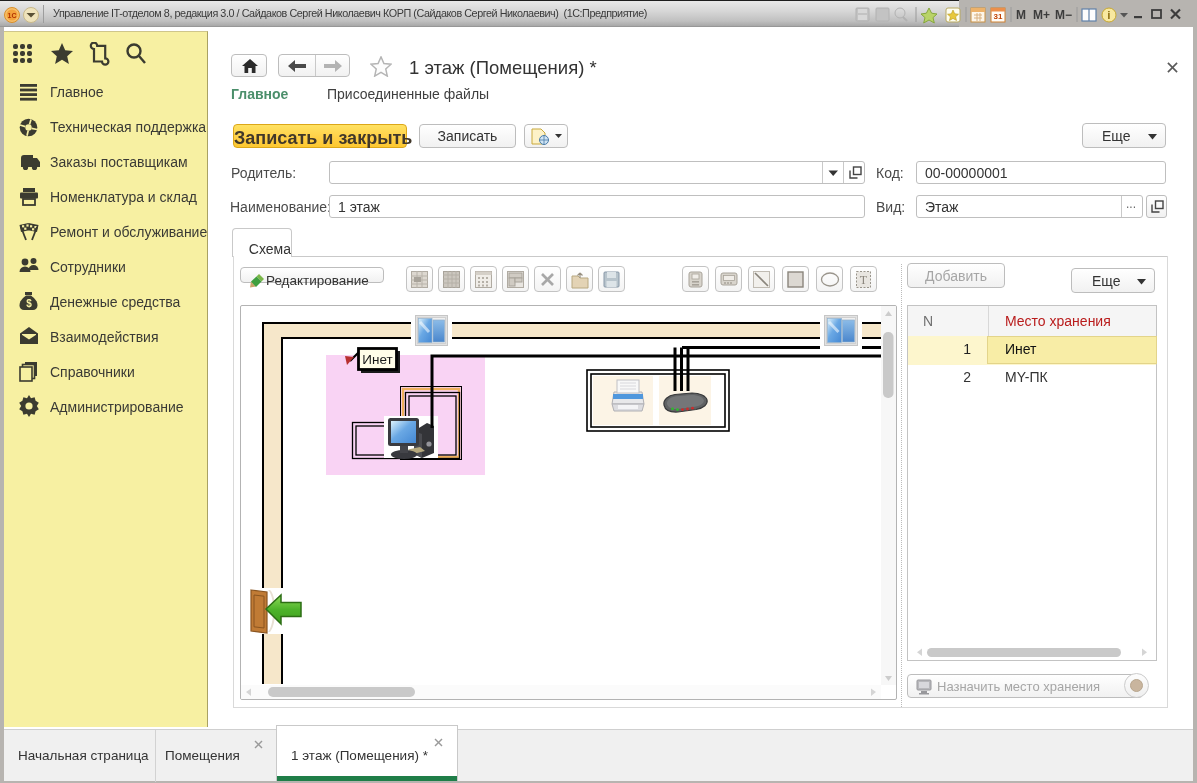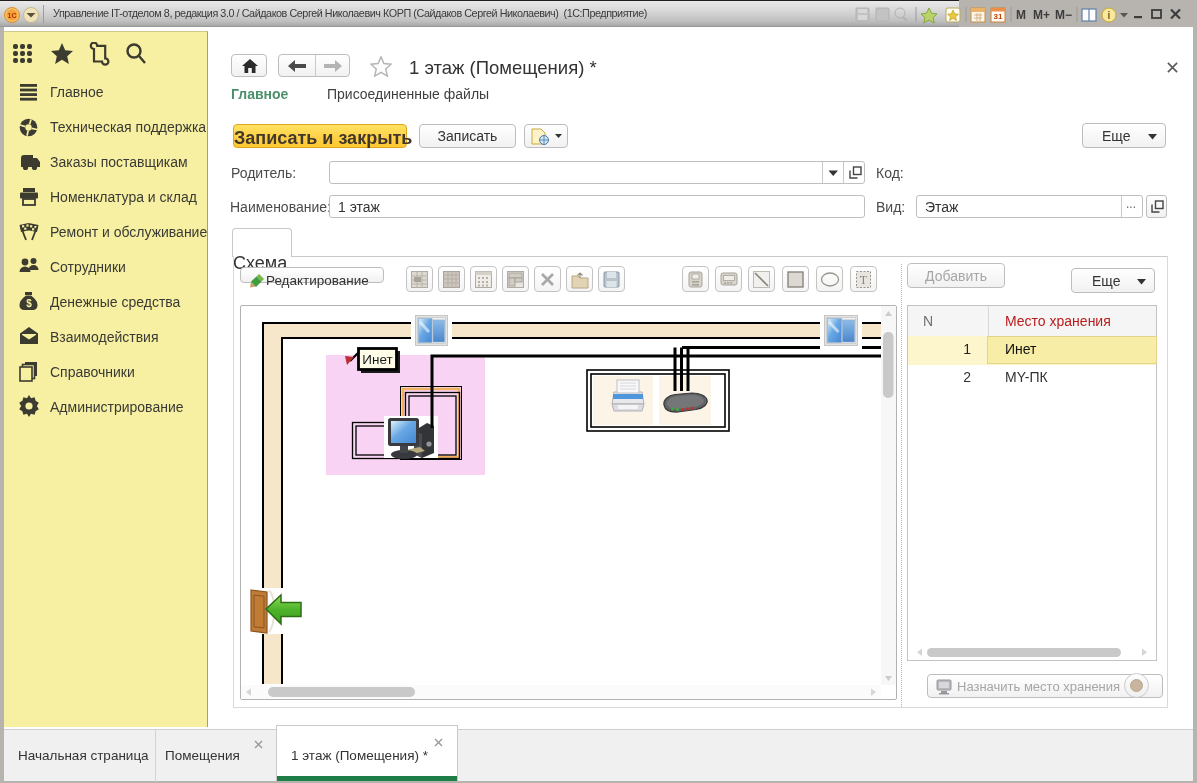--- a/index.html
+++ b/index.html
@@ -261,41 +261,44 @@
           <path d="M0.5 0.5 L10 0.5 L5.2 6 Z" fill="#333"></path>
         </svg>
       <svg class="abs" style="left:519px;top:4px" width="13" height="13" viewBox="0 0 13 13">
         <g fill="none" stroke="#444" stroke-width="1.4">
             <rect x="4.5" y="1" width="7.5" height="7.5"></rect>
             <path d="M1 4.5 v7.5 h7.5"></path>
           </g>
       </svg>
     </div>
     <div class="flabel" style="left:872px;top:138px">Код:</div>
+    <div class="input" style="left:912px;top:134px;width:250px;height:23px">
+        <div class="abs" style="left:8px;top:3px">00-00000001</div>
+      </div>
     <div class="flabel" style="left:226px;top:172px">Наименование:</div>
     <div class="input" style="left:325px;top:168px;width:536px;height:23px">
         <div class="abs" style="left:8px;top:3px">1 этаж</div>
       </div>
     <div class="flabel" style="left:872px;top:172px">Вид:</div>
     <div class="input" style="left:912px;top:168px;width:227px;height:23px">
       <div class="abs" style="left:8px;top:3px">Этаж</div>
       <div class="abs" style="left:204px;top:0;width:1px;height:21px;background:#c9c9c9"></div>
       <div class="abs" style="left:209px;top:1px;font-size:12px;color:#666">...</div>
     </div>
     <div class="btn" style="left:1142px;top:168px;width:21px;height:23px;border-radius:3px">
       <svg class="abs" style="left:4px;top:4px" width="13" height="13" viewBox="0 0 13 13">
         <g fill="none" stroke="#444" stroke-width="1.4">
             <rect x="4.5" y="1" width="7.5" height="7.5"></rect>
             <path d="M1 4.5 v7.5 h7.5"></path>
           </g>
       </svg>
     </div>
 
     <div class="abs" style="left:228px;top:201px;width:60px;height:29px;box-sizing:border-box;border:1px solid #c9c9c9;border-bottom:none;border-radius:4px 4px 0 0;background:#fff;">
-      <div class="abs" style="width:100%;text-align:left;top:24px;font-size:18px;color:#333">Схема</div>
+      <div class="abs" style="width:100%;text-align:right;top:12px;font-size:14px;color:#333">Схема</div>
     </div>
     <div class="abs" style="left:288px;top:229px;width:875px;height:1px;background:#c9c9c9"></div>
     <div class="abs" style="left:1163px;top:229px;width:1px;height:452px;background:#d9d9d9"></div>
     <div class="abs" style="left:229px;top:229px;width:1px;height:452px;background:#d9d9d9"></div>
     <div class="abs" style="left:229px;top:680px;width:935px;height:1px;background:#d9d9d9"></div>
 
     <div class="btn" style="left:236px;top:240px;width:144px;height:16px">
       <svg class="abs" style="left:8px;top:5px" width="16" height="15" viewBox="0 0 16 15">
         <path d="M10 1 L15 6 L12.5 8.5 L7.5 3.5 Z" fill="#7ab648"></path>
         <path d="M2 8.5 L7 13.5 L1 14.5 Z" fill="#caa36a"></path>
@@ -573,21 +576,21 @@
       <div class="abs" style="left:0;top:59px;width:248px;height:28px;background:#fff;">
         <div class="abs" style="left:0;top:4px;width:63px;text-align:right;font-size:14px;color:#333">2</div>
         <div class="abs" style="left:97px;top:4px;font-size:14px;color:#333">MY-ПК</div>
       </div>
       <svg class="abs" style="left:2px;top:340px" width="244" height="13" viewBox="0 0 244 13">
         <path d="M12 2.5 L12 10 L7 6.2 Z" fill="#d5d5d5"></path>
         <path d="M232 2.5 L232 10 L237 6.2 Z" fill="#d5d5d5"></path>
         <rect x="17" y="2" width="194" height="9" rx="4.5" fill="#c9c9c9"></rect>
       </svg>
     </div>
-    <div class="btn" style="left:923px;top:647px;width:236px;height:24px">
+    <div class="btn" style="left:903px;top:647px;width:236px;height:24px">
       <svg class="abs" style="left:8px;top:4px" width="18" height="16" viewBox="0 0 18 16">
         <rect x="1" y="1" width="14" height="10" rx="1" fill="#b8b8bc" stroke="#98989c"></rect>
         <rect x="3" y="3" width="10" height="6" fill="#d8d8dc"></rect>
         <rect x="5" y="12" width="6" height="2" fill="#98989c"></rect>
           <rect x="3" y="14" width="10" height="1.5" fill="#98989c"></rect>
       </svg>
       <div class="abs" style="left:29px;top:4px;font-size:13px;color:#a6a6a6;white-space:nowrap">Назначить место хранения</div>
     </div>
     <div class="abs" style="left:1120px;top:646px;width:25px;height:25px;box-sizing:border-box;border:1px solid #cccccc;border-radius:50%;background:linear-gradient(#fdfdfd,#efefef);">
       <div class="abs" style="left:5px;top:5px;width:13px;height:13px;border-radius:50%;background:#c9b59e;border:1px solid #b8a68e;box-sizing:border-box;"></div>

